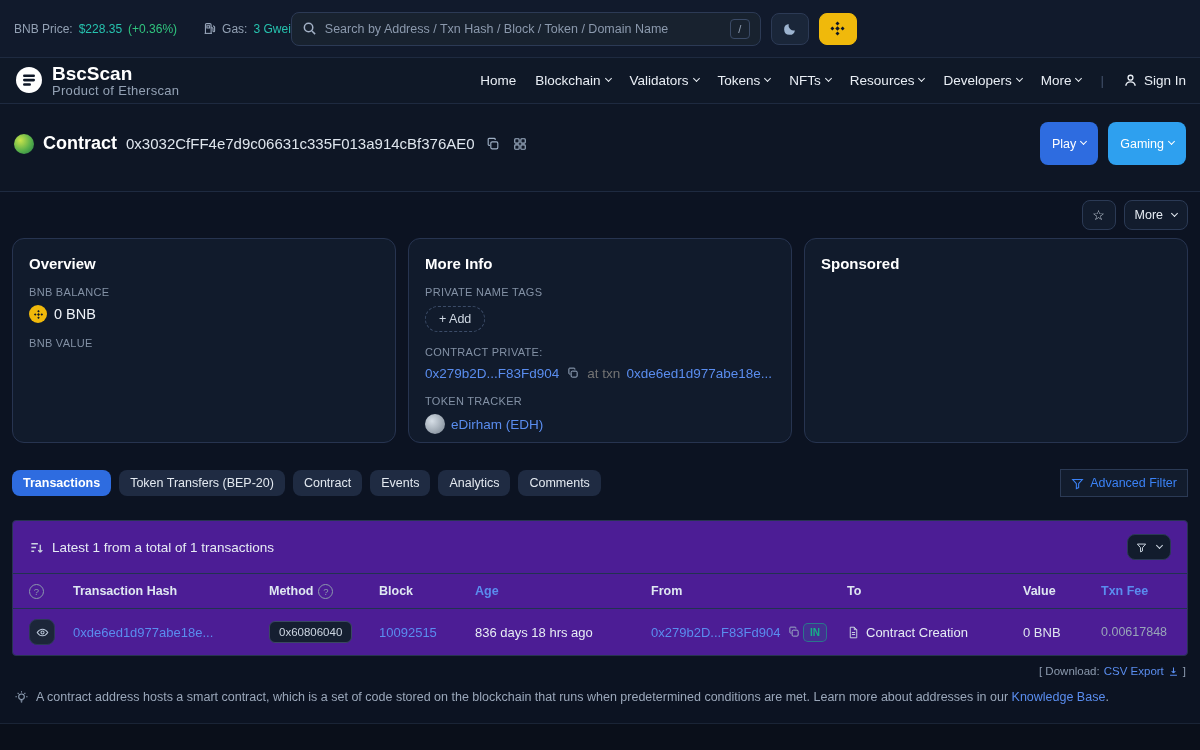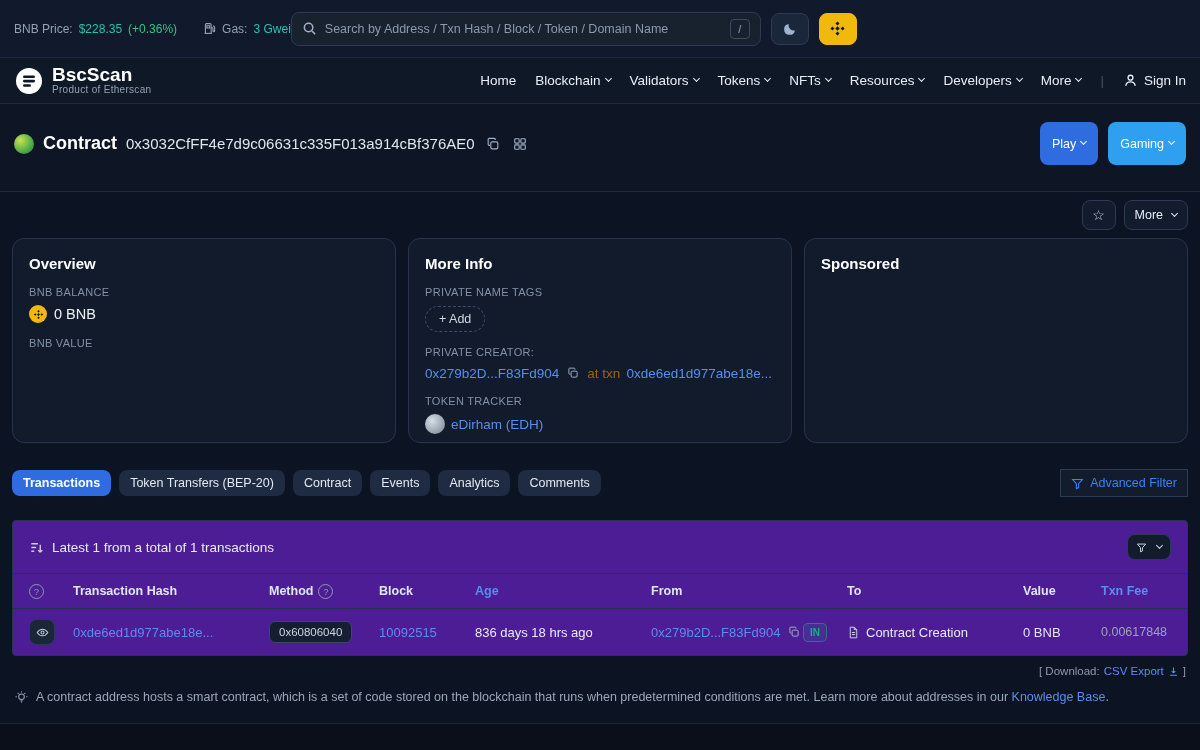--- a/index.html
+++ b/index.html
@@ -23,21 +23,21 @@
   .kbd{width:20px;height:20px;border:1px solid #3a4a66;border-radius:4px;color:#93a1b4;font-size:11px;display:flex;align-items:center;justify-content:center}
   .tb-right{display:flex;align-items:center;gap:10px}
   .sq-btn{width:38px;height:32px;border-radius:8px;border:1px solid #2c3a55;background:#1a2639;display:flex;align-items:center;justify-content:center;color:#9db4d0}
   .sq-btn.gold{background:#f0b90b;border-color:#f0b90b}
 
   
   .navbar{flex:none;height:46px;background:#0f1827;border-bottom:1px solid #1e2a40;display:flex;align-items:center;justify-content:space-between;padding:0 14px}
   .brand{display:flex;align-items:center;gap:8px}
   .brand-text{line-height:1.05}
   .brand-name{font-size:19px;font-weight:bold;color:#fff}
-  .brand-sub{font-size:10px;color:#93a1b4;letter-spacing:.3px}
+  .brand-sub{font-size:13px;color:#93a1b4;letter-spacing:.3px}
   .nav-items{display:flex;align-items:center;gap:19px;font-size:13.5px;color:#e9eef5}
   .nav-item{color:#e9eef5;display:flex;align-items:center}
   .nav-div{color:#42506a}
   .signin{display:flex;align-items:flex-start;gap:6px;color:#e9eef5}
 
   
   .hero{flex:none;background:#0e1625;border-bottom:1px solid #1e2a40;padding:18px 14px 26px;display:flex;align-items:center;justify-content:space-between}
   .hero-left{display:flex;align-items:center;gap:9px}
   .avatar{width:20px;height:20px;border-radius:50%;background:radial-gradient(circle at 32% 32%,#c8e34b,#59b04a 55%,#1d7a46)}
   .hero h1{font-size:18px;font-weight:bold;color:#fff;display:inline}
@@ -53,21 +53,21 @@
   .actions-row{display:flex;justify-content:flex-end;gap:8px;margin-top:8px}
   .ghost-btn{height:30px;background:#121c2d;border:1px solid #2b3a55;border-radius:8px;color:#e6ecf3;font-size:12.5px;display:flex;align-items:center;padding:0 10px;gap:4px}
   .star-btn{width:34px;justify-content:center;font-size:14px;color:#cfd8e4}
 
   .cards{display:grid;grid-template-columns:1fr 1fr 1fr;gap:12px;margin-top:8px}
   .card{height:205px;background:#111b2c;border:1px solid #273450;border-radius:12px;padding:16px}
   .card h2{font-size:15px;font-weight:bold;color:#fff}
   .lbl{font-size:11px;color:#8391a5;letter-spacing:.3px;margin-top:14px}
   .val{margin-top:7px;font-size:14.5px;color:#eef2f7;display:flex;align-items:center;gap:7px}
   .val-sm{margin-top:7px;font-size:13.5px;display:flex;align-items:center;gap:6px;flex-wrap:wrap}
-  .muted{color:#a16207}
+  .muted{color:#737373}
   .coin{width:18px;height:18px;border-radius:50%;background:#f0b90b;display:flex;align-items:center;justify-content:center}
   .token-ic{width:20px;height:20px;border-radius:50%;background:radial-gradient(circle at 35% 35%,#d6dee6,#76828f)}
   .add-btn{margin-top:8px;background:transparent;border:1px dashed #3c4c68;border-radius:14px;color:#cfd8e3;font-size:12.5px;padding:5px 13px}
 
   .tabs-row{display:flex;justify-content:space-between;align-items:center;margin-top:26px}
   .tabs{display:flex;gap:8px}
   .pill{background:#1f2b42;border:0;border-radius:8px;color:#e3e9f0;font-size:12.5px;padding:6px 11px}
   .pill.active{background:#2e6ce0;color:#fff;font-weight:bold}
   .adv-filter{height:28px;background:#121c2d;border:1px solid #2b3a55;border-radius:0;color:#3b82f6;font-size:12.5px;display:flex;align-items:center;gap:6px;padding:0 10px}
 
@@ -271,21 +271,21 @@
         </span>
         <span>0 BNB</span>
       </div>
       <div class="lbl">BNB VALUE</div>
     </section>
 
     <section class="card">
       <h2>More Info</h2>
       <div class="lbl">PRIVATE NAME TAGS</div>
       <button class="add-btn">+ Add</button>
-      <div class="lbl">PRIVATE CREATOR:</div>
+      <div class="lbl">CONTRACT PRIVATE:</div>
       <div class="val-sm">
         <a>0x279b2D...F83Fd904</a>
         <button class="ghost-ic">
           <span>
             <svg viewBox="0 0 16 16" width="12" height="12" fill="none" stroke="currentColor" stroke-width="1.3">
                 <rect x="5.5" y="5.5" width="8" height="8" rx="1.5"></rect>
                 <path d="M10.5 3.5v-1a1 1 0 0 0-1-1h-6a1 1 0 0 0-1 1v6a1 1 0 0 0 1 1h1"></path>
               </svg>
           </span>
         </button>

